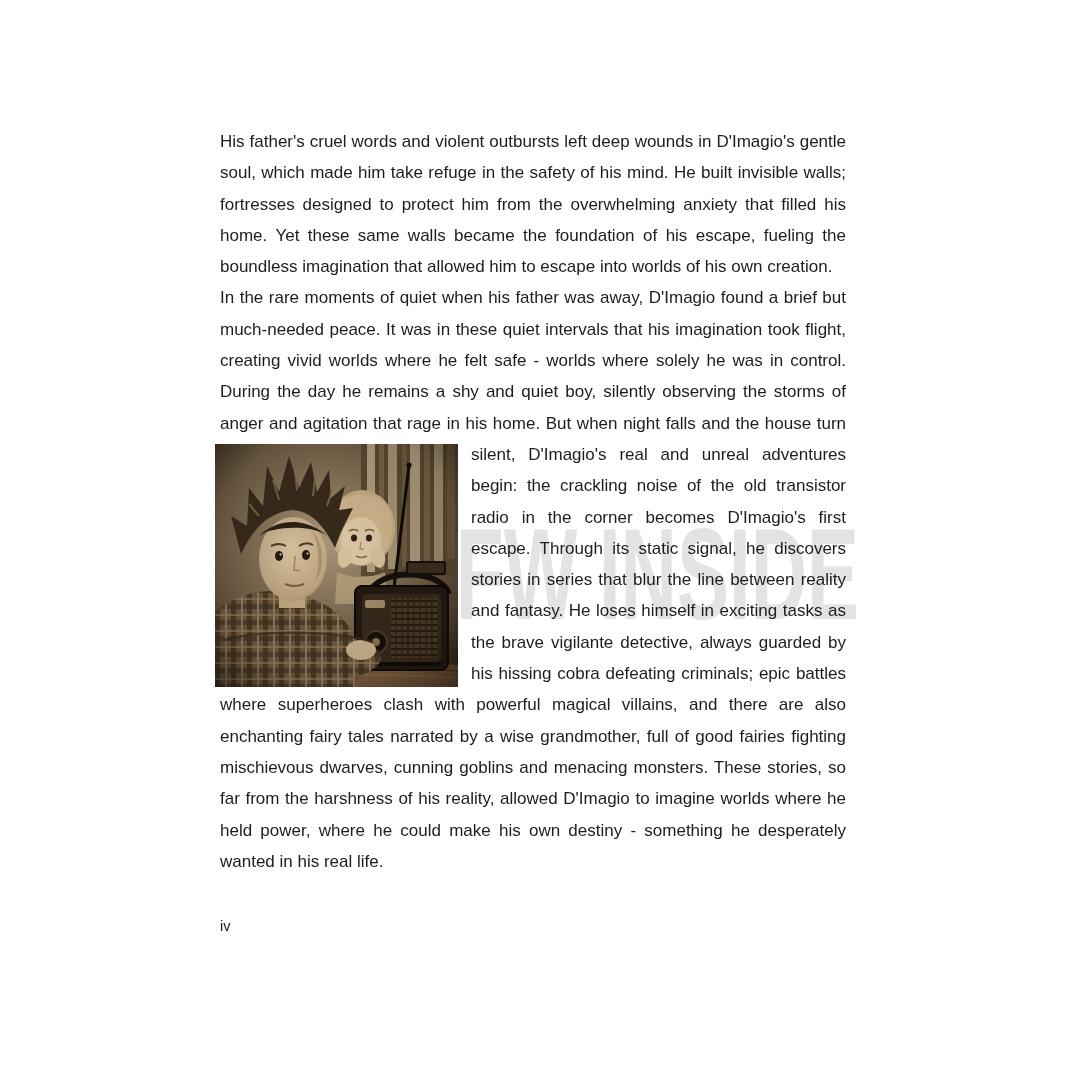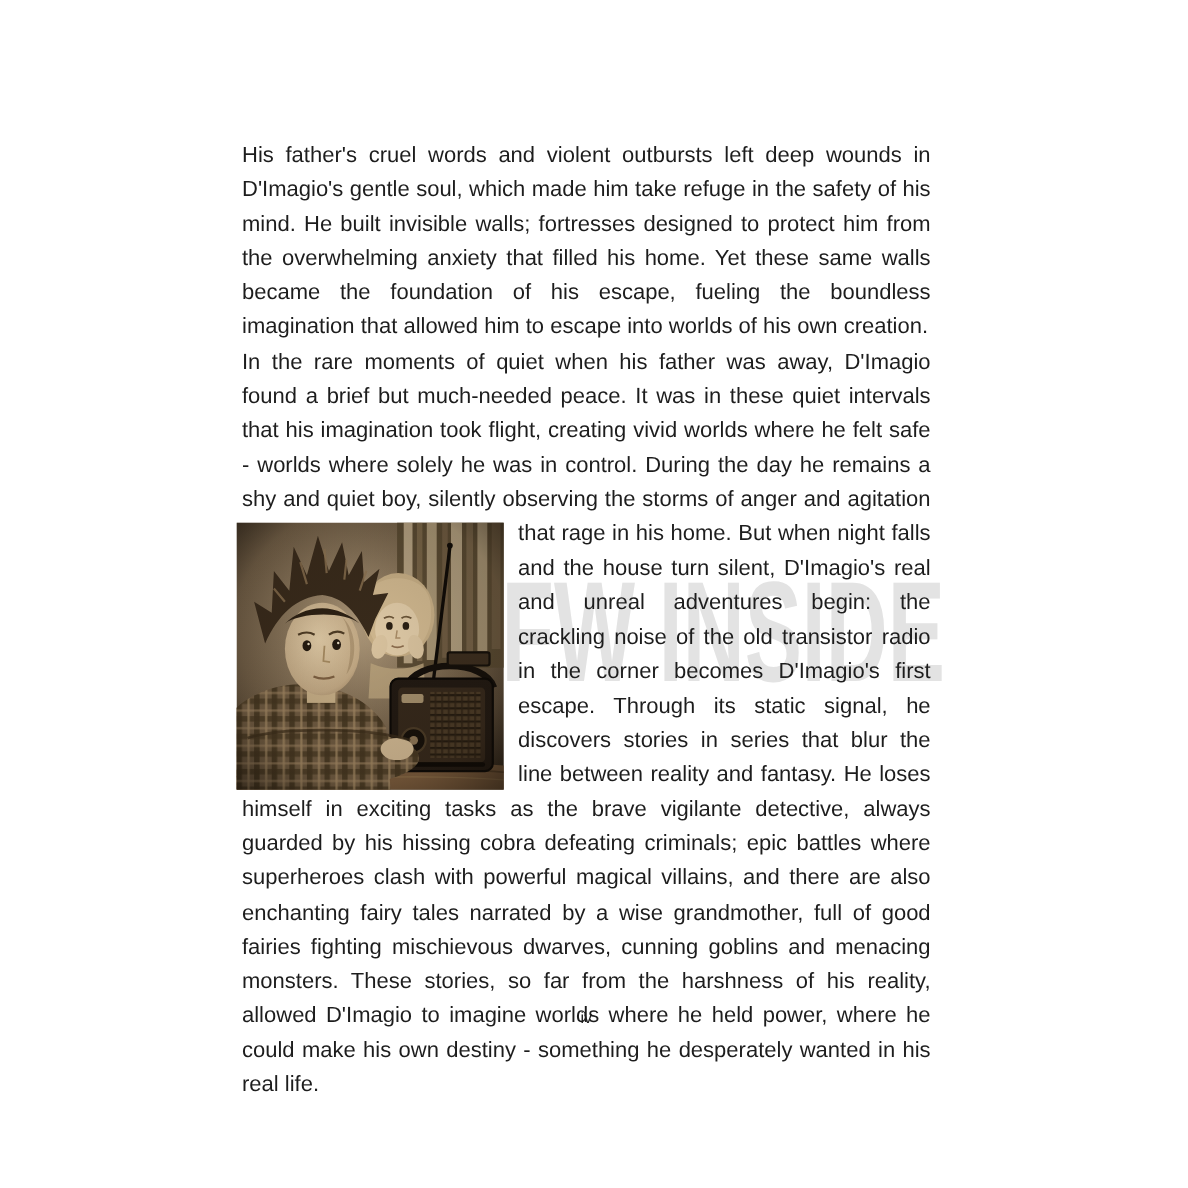--- a/index.html
+++ b/index.html
@@ -22,39 +22,38 @@
     transform:scaleX(0.6);
     transform-origin:left top;
     z-index:0;
     user-select:none;
   }
   .content{
     position:absolute;
     left:220px;top:126px;
     width:626px;
     text-align:justify;
-    font-size:20px;
+    font-size:17px;
     line-height:31.3px;
     color:#1d1d1d;
     z-index:1;
   }
   .para{margin:0;padding:0;}
   .photo{
     float:left;
     display:block;
     width:243px;height:243px;
     margin:5px 13px 0 -5px;
     position:relative;
   }
   .photo svg{display:block;width:243px;height:243px;}
   .page-number{
     position:absolute;
     left:220px;top:918px;
     width:626px;
-    text-align:center;
     font-size:14.5px;
     color:#1d1d1d;
     z-index:1;
   }
 </style>
 </head>
 <body>
 
 <div class="page">
 

